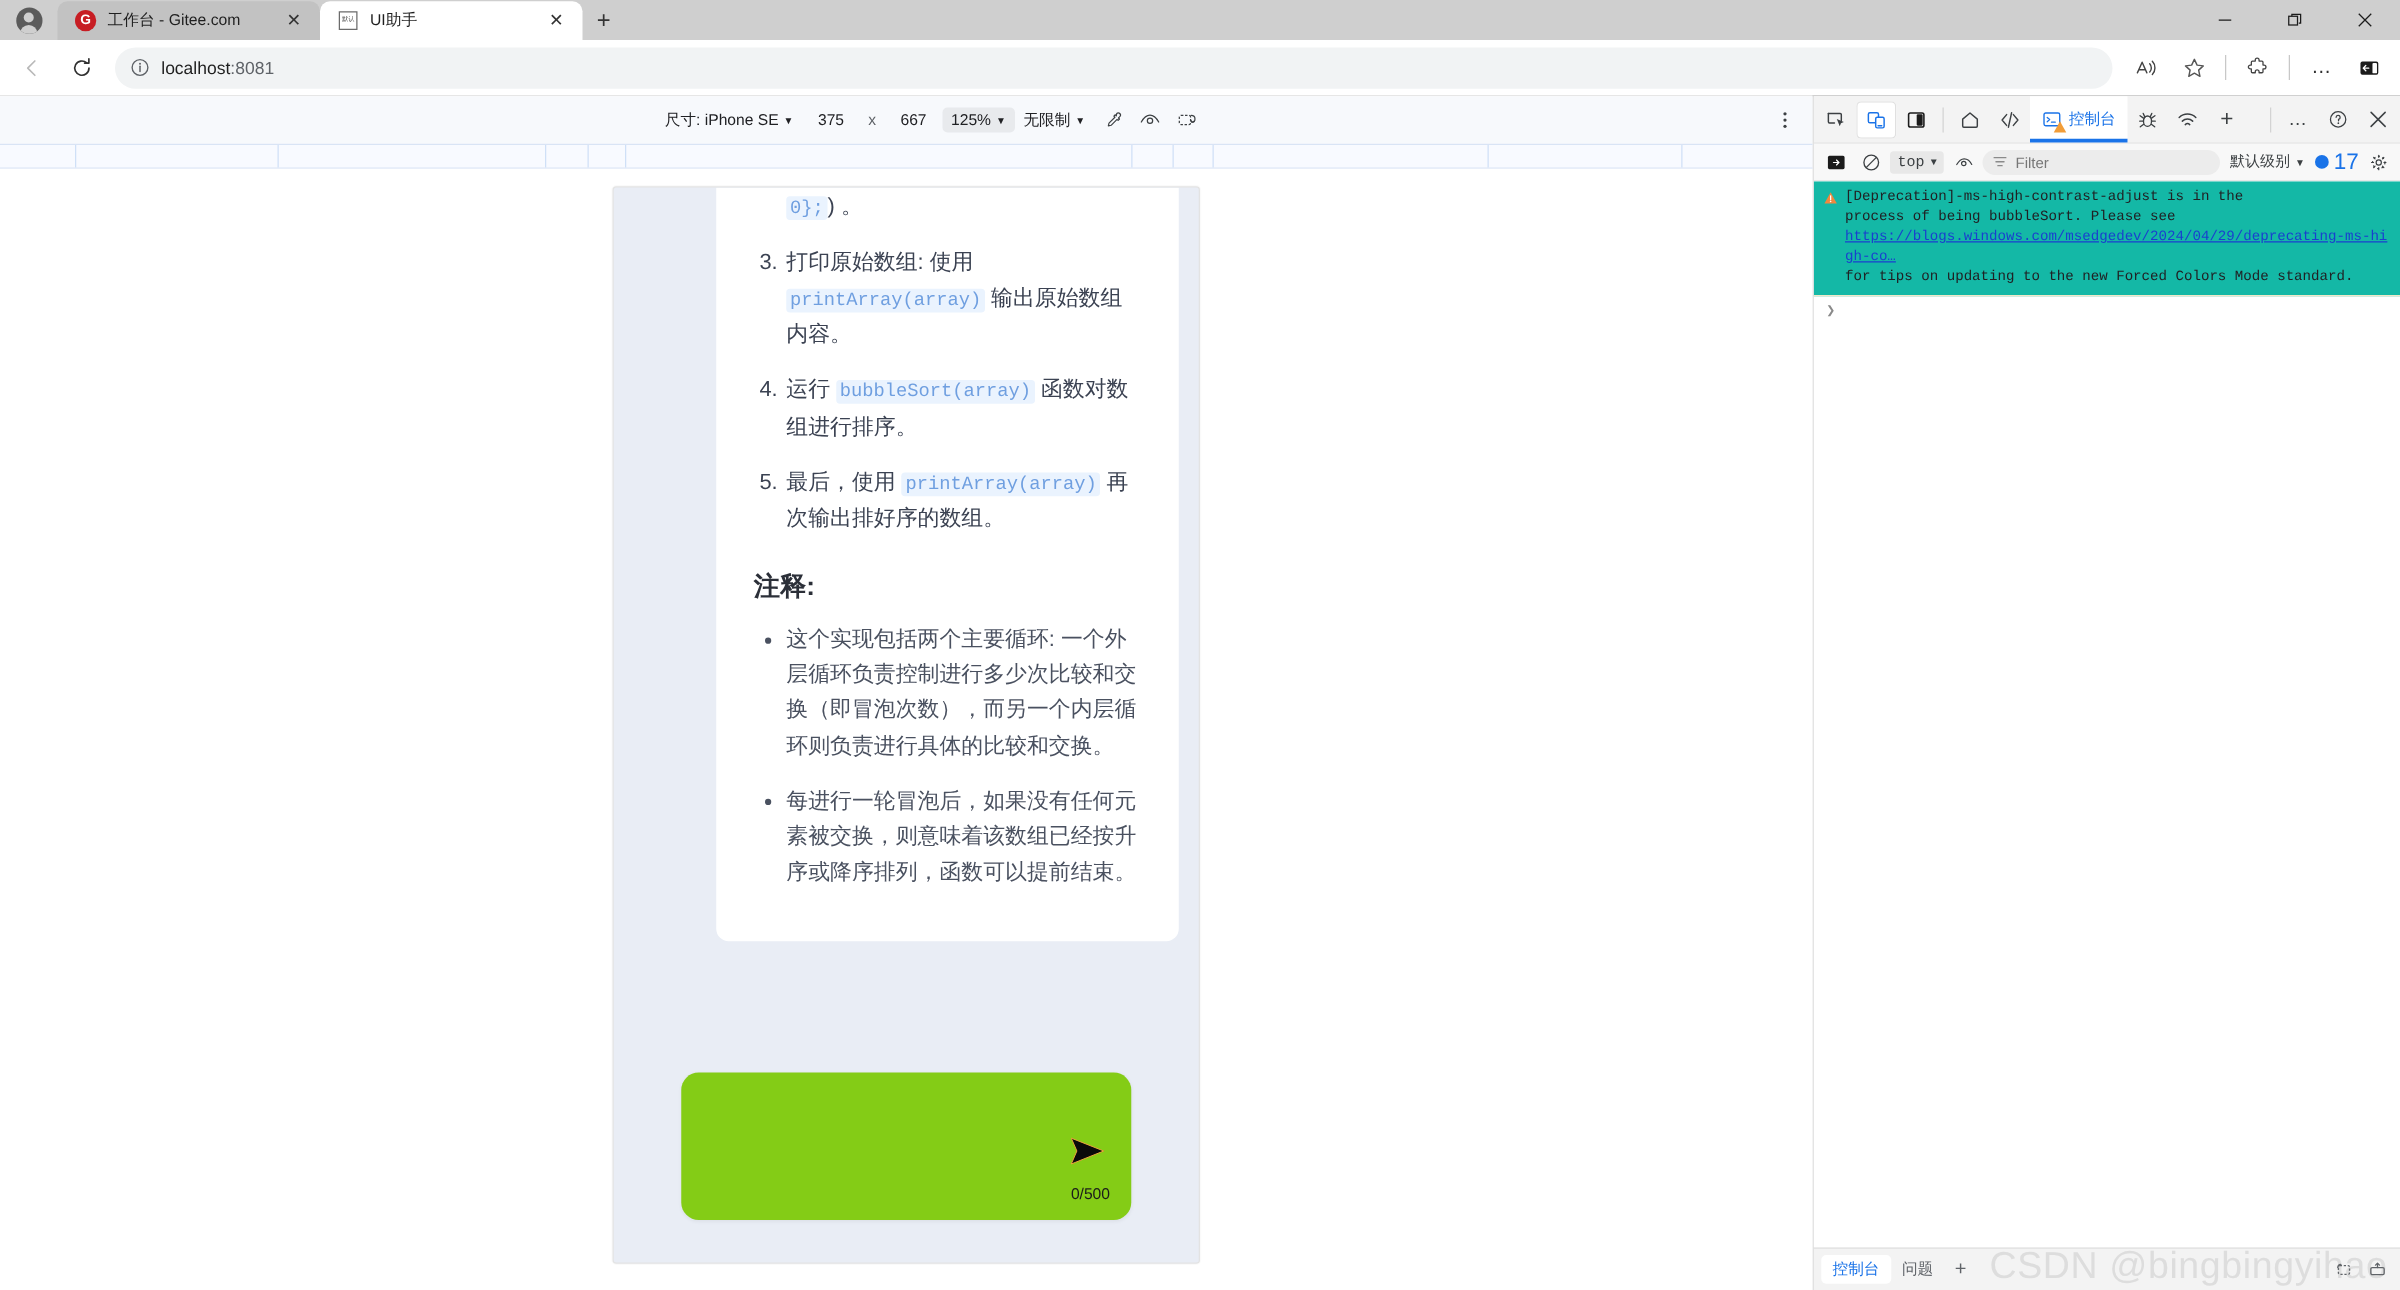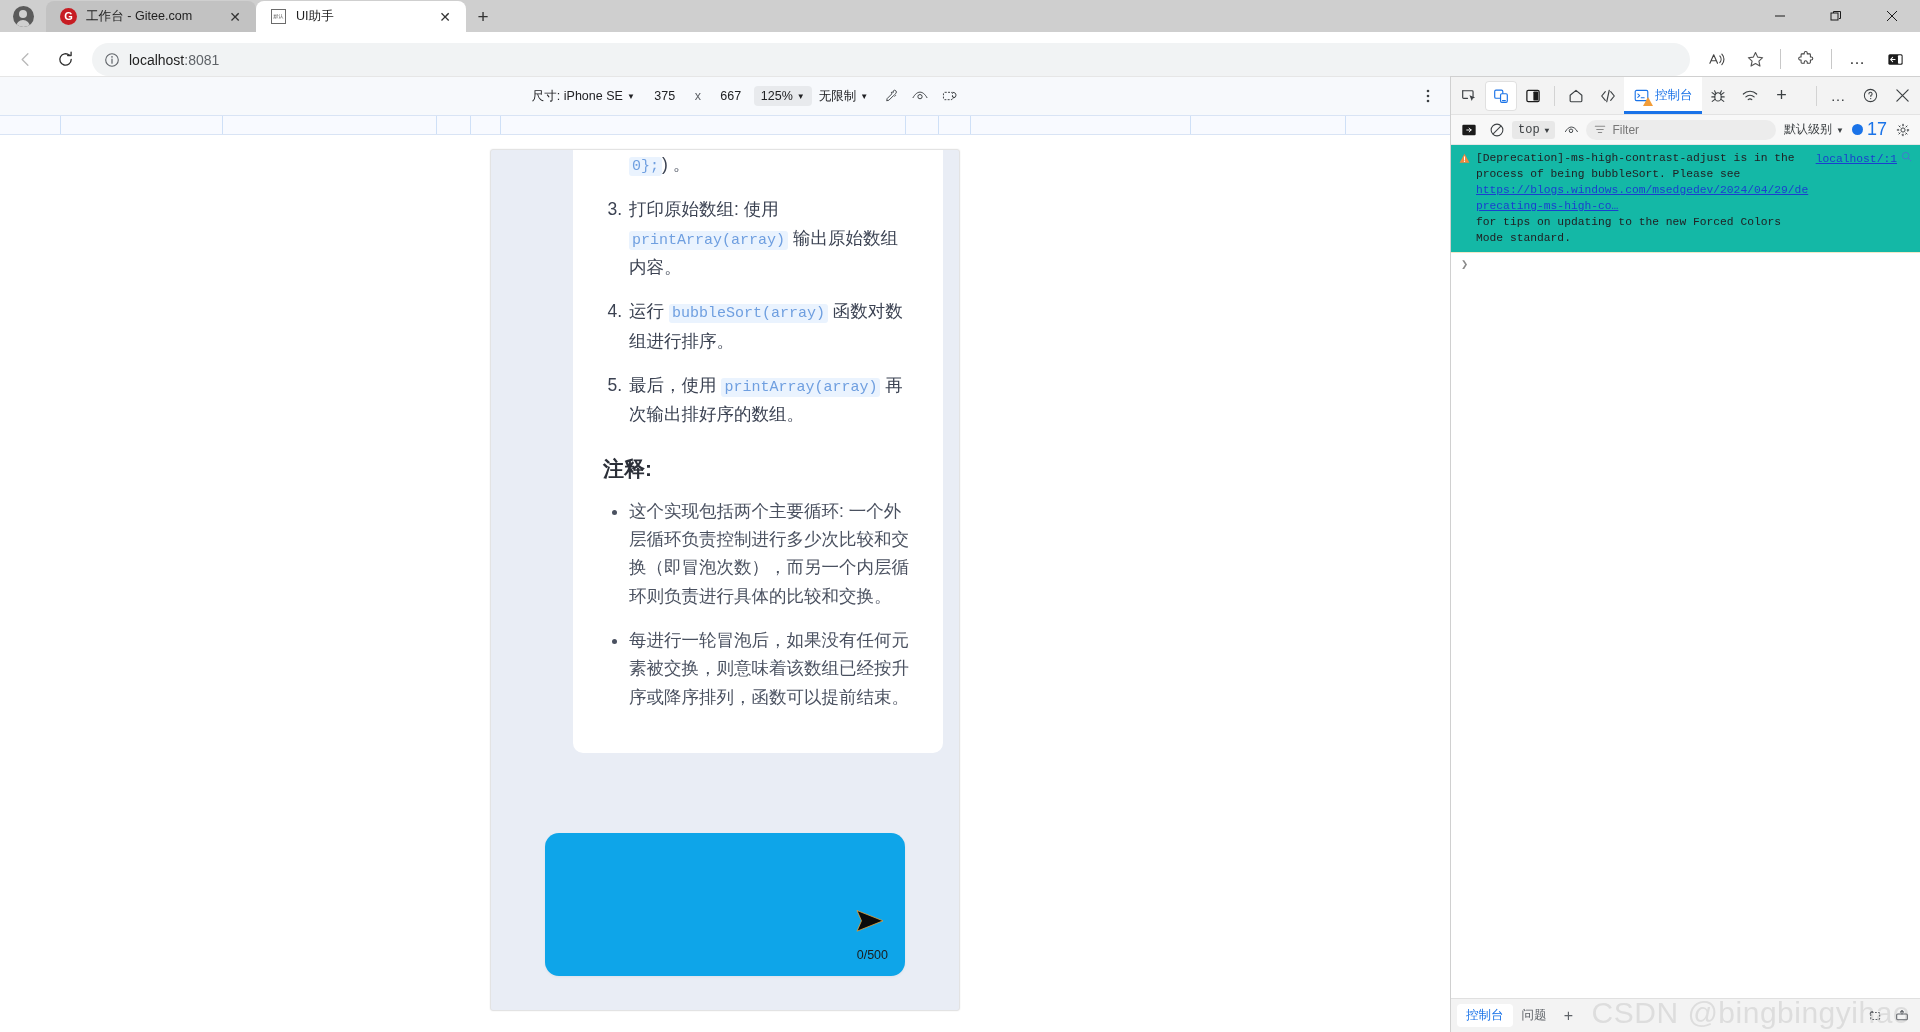--- a/index.html
+++ b/index.html
@@ -55,21 +55,21 @@
   .tab-title { flex:1; white-space:nowrap; overflow:hidden; text-overflow:ellipsis; }
   .tab-close { width:22px; height:22px; display:flex; align-items:center;justify-content:center;
     font-size:14px; color:#333; flex:none; }
   .newtab-btn { width:34px; height:31px; display:flex; align-items:center; justify-content:center;
     font-size:19px; color:#333; font-weight:300;}
   .win-ctrls { margin-left:auto; display:flex; height:32px; }
   .win-btn { width:56px; height:32px; display:flex; align-items:center; justify-content:center;
     color:#1b1b1b; font-size:13px; }
 
   .toolbar {
-    height: 44px; background:#ffffff; display:flex; align-items:flex-end;
+    height: 44px; background:#ffffff; display:flex; align-items:center;
     padding: 0 6px; flex:none; gap:2px;
   }
   .tb-icon { width:38px; height:34px; display:flex; align-items:center;justify-content:center;
     border-radius:5px; color:#303030; }
   .urlbar {
     flex:1; height:33px; background:#f1f3f4; border-radius:17px;
     display:flex; align-items:center; padding:0 12px; margin:0 6px;
     font-size:14px; color:#1f1f1f; gap:9px; min-width:0;
   }
   .url-text { color:#1f1f1f; }
@@ -134,21 +134,21 @@
     background:#eaf3fe; color:#6f9fe0; font-size:15px; padding:1px 3px;
     border-radius:3px; white-space:normal;
   }
   h3.notes-title { font-size:21px; font-weight:bold; color:#2b2f38;
     margin: 26px 0 14px 0; }
   .md-ul { list-style: disc; padding-left: 26px; margin:0; }
   .md-ul > li { margin-bottom:16px; font-size:17.5px; line-height:1.62; color:#4a5160; }
 
   .composer-wrap { padding: 0 54px 34px 54px; flex:none; }
   .composer {
-    background:#0ea5e9; border-radius:14px; height:143px; position:relative;
+    background:#84cc16; border-radius:14px; height:118px; position:relative;
     box-shadow: 0 1px 3px rgba(0,0,0,0.05);
   }
   .send-btn {
     position:absolute; right:18px; bottom:40px; width:34px; height:30px;
     display:flex; align-items:center; justify-content:center; color:#0a0a0a;
   }
   .counter {
     position:absolute; right:17px; bottom:14px; font-size:12.5px; color:#1b1b1b;
   }
 
@@ -572,29 +572,20 @@
                 <path d="M6 4v3.4" stroke="#fff" stroke-width="1.1" stroke-linecap="round"></path>
                 <circle cx="6" cy="9" r="0.7" fill="#fff"></circle>
               </svg>
           </span>
           <span class="cr-body">
             <span>[Deprecation]-ms-high-contrast-adjust is in the</span><br>
             <span>process of being bubbleSort. Please see</span><br>
             <a href="#">https://blogs.windows.com/msedgedev/2024/04/29/deprecating-ms-high-co…</a><br>
             <span>for tips on updating to the new Forced Colors Mode standard.</span>
           </span>
-          <span class="cr-src">
-            <a href="#">localhost/:1</a>
-            <span>
-              <svg width="11" height="11" viewBox="0 0 14 14">
-                  <circle cx="6" cy="6" r="4.2" fill="none" stroke="#4a6fd4" stroke-width="1.1"></circle>
-                  <path d="M9.2 9.2 12.6 12.6" stroke="#4a6fd4" stroke-width="1.1" stroke-linecap="round"></path>
-                </svg>
-            </span>
-          </span>
         </div>
         <div class="prompt-row">
           <span class="chev">❯</span>
         </div>
       </div>
 
       <div class="dv-drawer-tabs">
         <div class="drw-tab active">控制台</div>
         <div class="drw-tab">问题</div>
         <div class="drw-plus">+</div>

